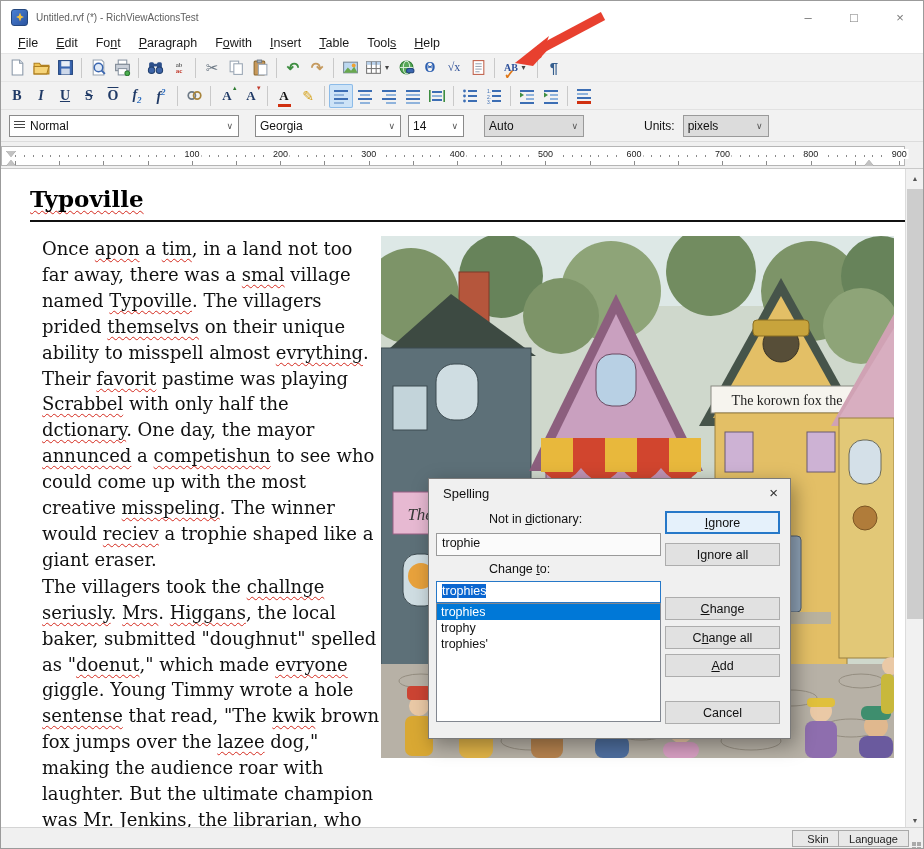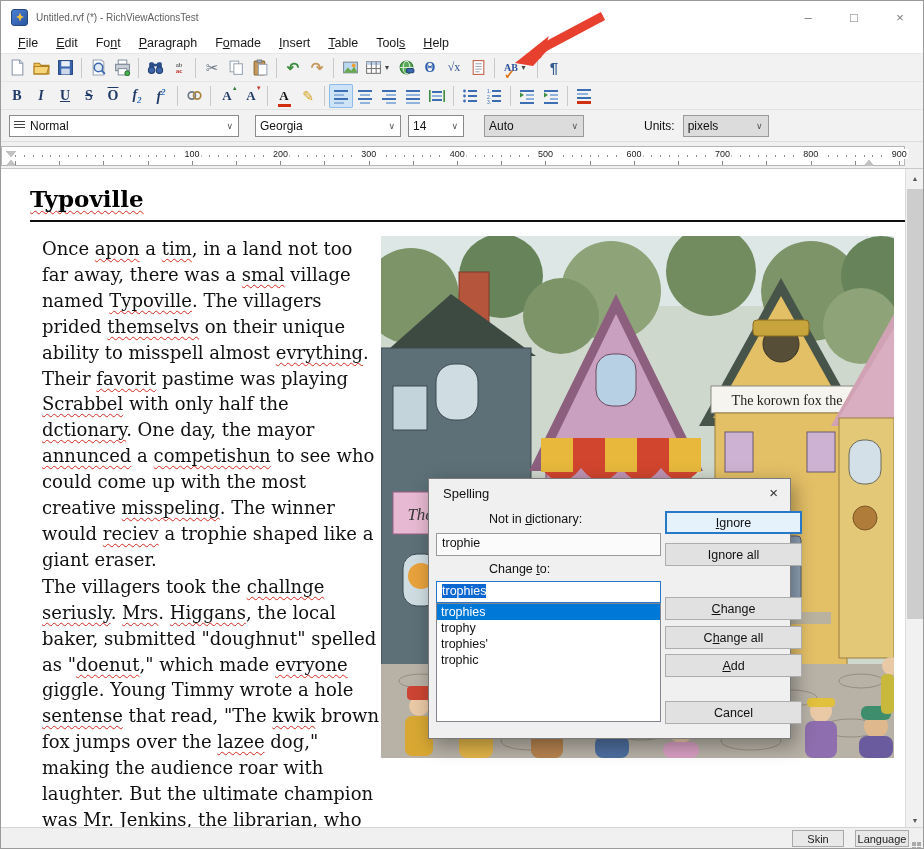--- a/index.html
+++ b/index.html
@@ -87,28 +87,28 @@
   .dlg-x { position:absolute; right:12px; top:5px; font-size:15px; color:#333; }
   .dlg-lbl { position:absolute; left:14px;margin-left:46px; }
   .fld { position:absolute; left:7px; width:225px; background:#fbfbfb; border:1px solid #9a9a9a;
          padding:2px 5px; font-size:12.5px; }
   .fld.focus { background:#fff; border:1px solid #2678c8; }
   .sel2 { background:#0a66d0; color:#fff; }
   .list { position:absolute; left:7px; top:124px; width:225px; height:119px; background:#fff;
           border:1px solid #828790; overflow:hidden; font-size:12.5px;}
   .li { padding:0 4px; height:16px; line-height:16px; }
   .li.on { background:#0078d7; color:#fff; }
-  .btn { position:absolute; left:236px; width:137px; height:23px; background:#e1e1e1; border:1px solid #adadad;
+  .btn { position:absolute; left:236px; width:115px; height:23px; background:#e1e1e1; border:1px solid #adadad;
          display:flex; align-items:center; justify-content:center; font-size:12.5px; }
   .btn.focus { border:2px solid #2678c8; background:#e5f1fb; }
   
   .statusbar { position:absolute; left:0; bottom:0; width:100%; height:21px; background:#f0f0f0; border-top:1px solid #d4d4d4;}
   .sbtn { position:absolute; top:2px; height:17px; background:#e8e8e8; border:1px solid #a9a9a9;
           font-size:11px; display:flex; align-items:center; justify-content:center; color:#222;}
-  .sbtn.skin { right:79px; width:52px; } .sbtn.lang { right:14px; width:54px; }
+  .sbtn.skin { right:79px; width:52px; } .sbtn.lang { right:14px; width:71px; }
   .grip { position:absolute; right:2px; bottom:2px; width:4px; height:4px; background:#aaa;
           box-shadow:-5px 5px 0 #aaa, 0 5px 0 #aaa, -5px 0 0 #aaa, -10px 10px 0 transparent;}
   
   .arrow { position:absolute; left:470px; top:5px; width:160px; height:70px; pointer-events:none; z-index:50;}
   
   .lic rect{ fill:#3c6eb4; } .lic .lt{ fill:#8fb3dc; } .lic .grn{ fill:#3e8e41; } .lic .red{ fill:#d03010;}
 </style>
 </head>
 <body>
 
@@ -120,21 +120,21 @@
     <div class="wbtn">□</div>
     <div class="wbtn">×</div>
   </div>
 </div>
 
 <div class="menubar">
   <span class="mi"><span></span><u>F</u><span>ile</span></span>
   <span class="mi"><span></span><u>E</u><span>dit</span></span>
   <span class="mi"><span>Fo</span><u>n</u><span>t</span></span>
   <span class="mi"><span></span><u>P</u><span>aragraph</span></span>
-  <span class="mi"><span>F</span><u>o</u><span>made</span></span>
+  <span class="mi"><span>F</span><u>o</u><span>with</span></span>
   <span class="mi"><span></span><u>I</u><span>nsert</span></span>
   <span class="mi"><span></span><u>T</u><span>able</span></span>
   <span class="mi"><span>Tool</span><u>s</u><span></span></span>
   <span class="mi"><span></span><u>H</u><span>elp</span></span>
 </div>
 
 <div class="tb tb1">
   <div class="tbtn">
       <span class="icon16">
         <svg width="17" height="17" viewBox="0 0 16 16">
@@ -645,21 +645,20 @@
   <div class="dlg-lbl" style="top:33px"><span>Not in </span><u>d</u><span>ictionary:</span></div>
   <div class="fld" style="top:54px; height:23px">trophie</div>
 
   <div class="dlg-lbl" style="top:83px"><span>Change </span><u>t</u><span>o:</span></div>
   <div class="fld focus" style="top:102px; height:22px"><span class="sel2">trophies</span></div>
 
   <div class="list">
       <div class="li on">trophies</div>
       <div class="li">trophy</div>
       <div class="li">trophies'</div>
-      <div class="li">trophic</div>
     </div>
 
   <div class="btn focus" style="top:32px">
       <span><span></span><u>I</u><span>gnore</span></span>
     </div>
   <div class="btn" style="top:64px">
       <span><span>I</span><u>g</u><span>nore all</span></span>
     </div>
   <div class="btn" style="top:118px">
       <span><span></span><u>C</u><span>hange</span></span>

